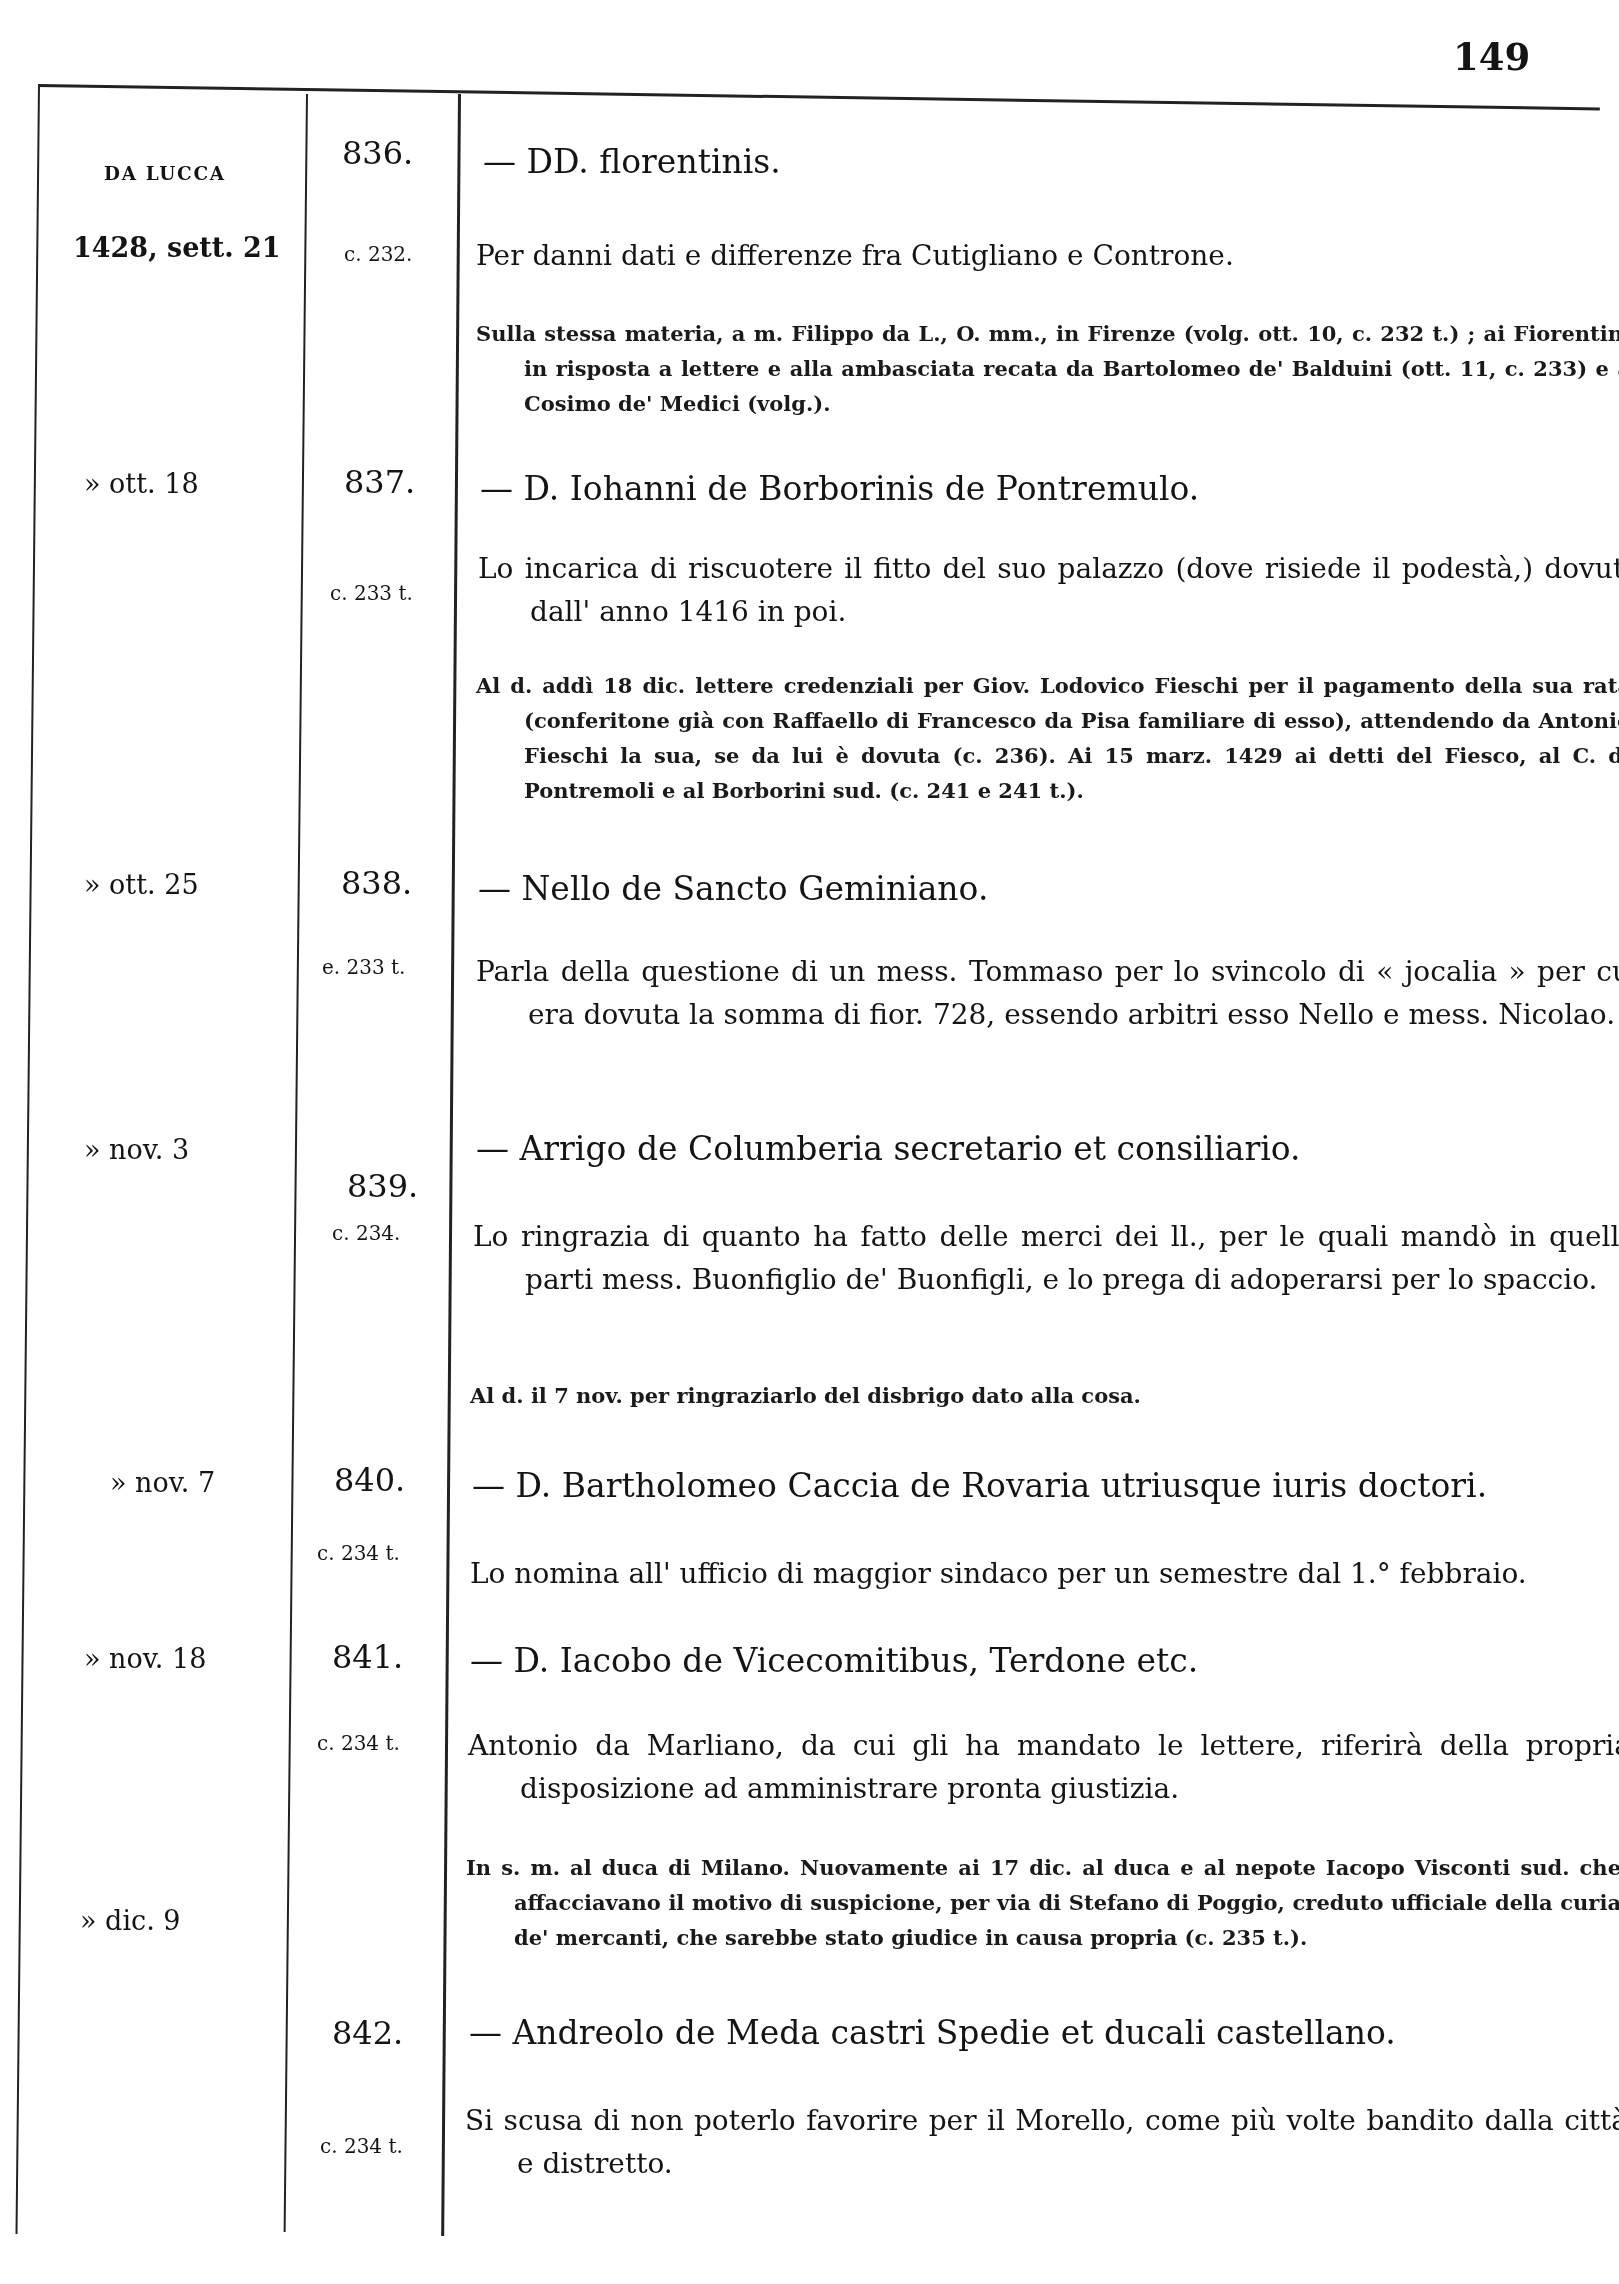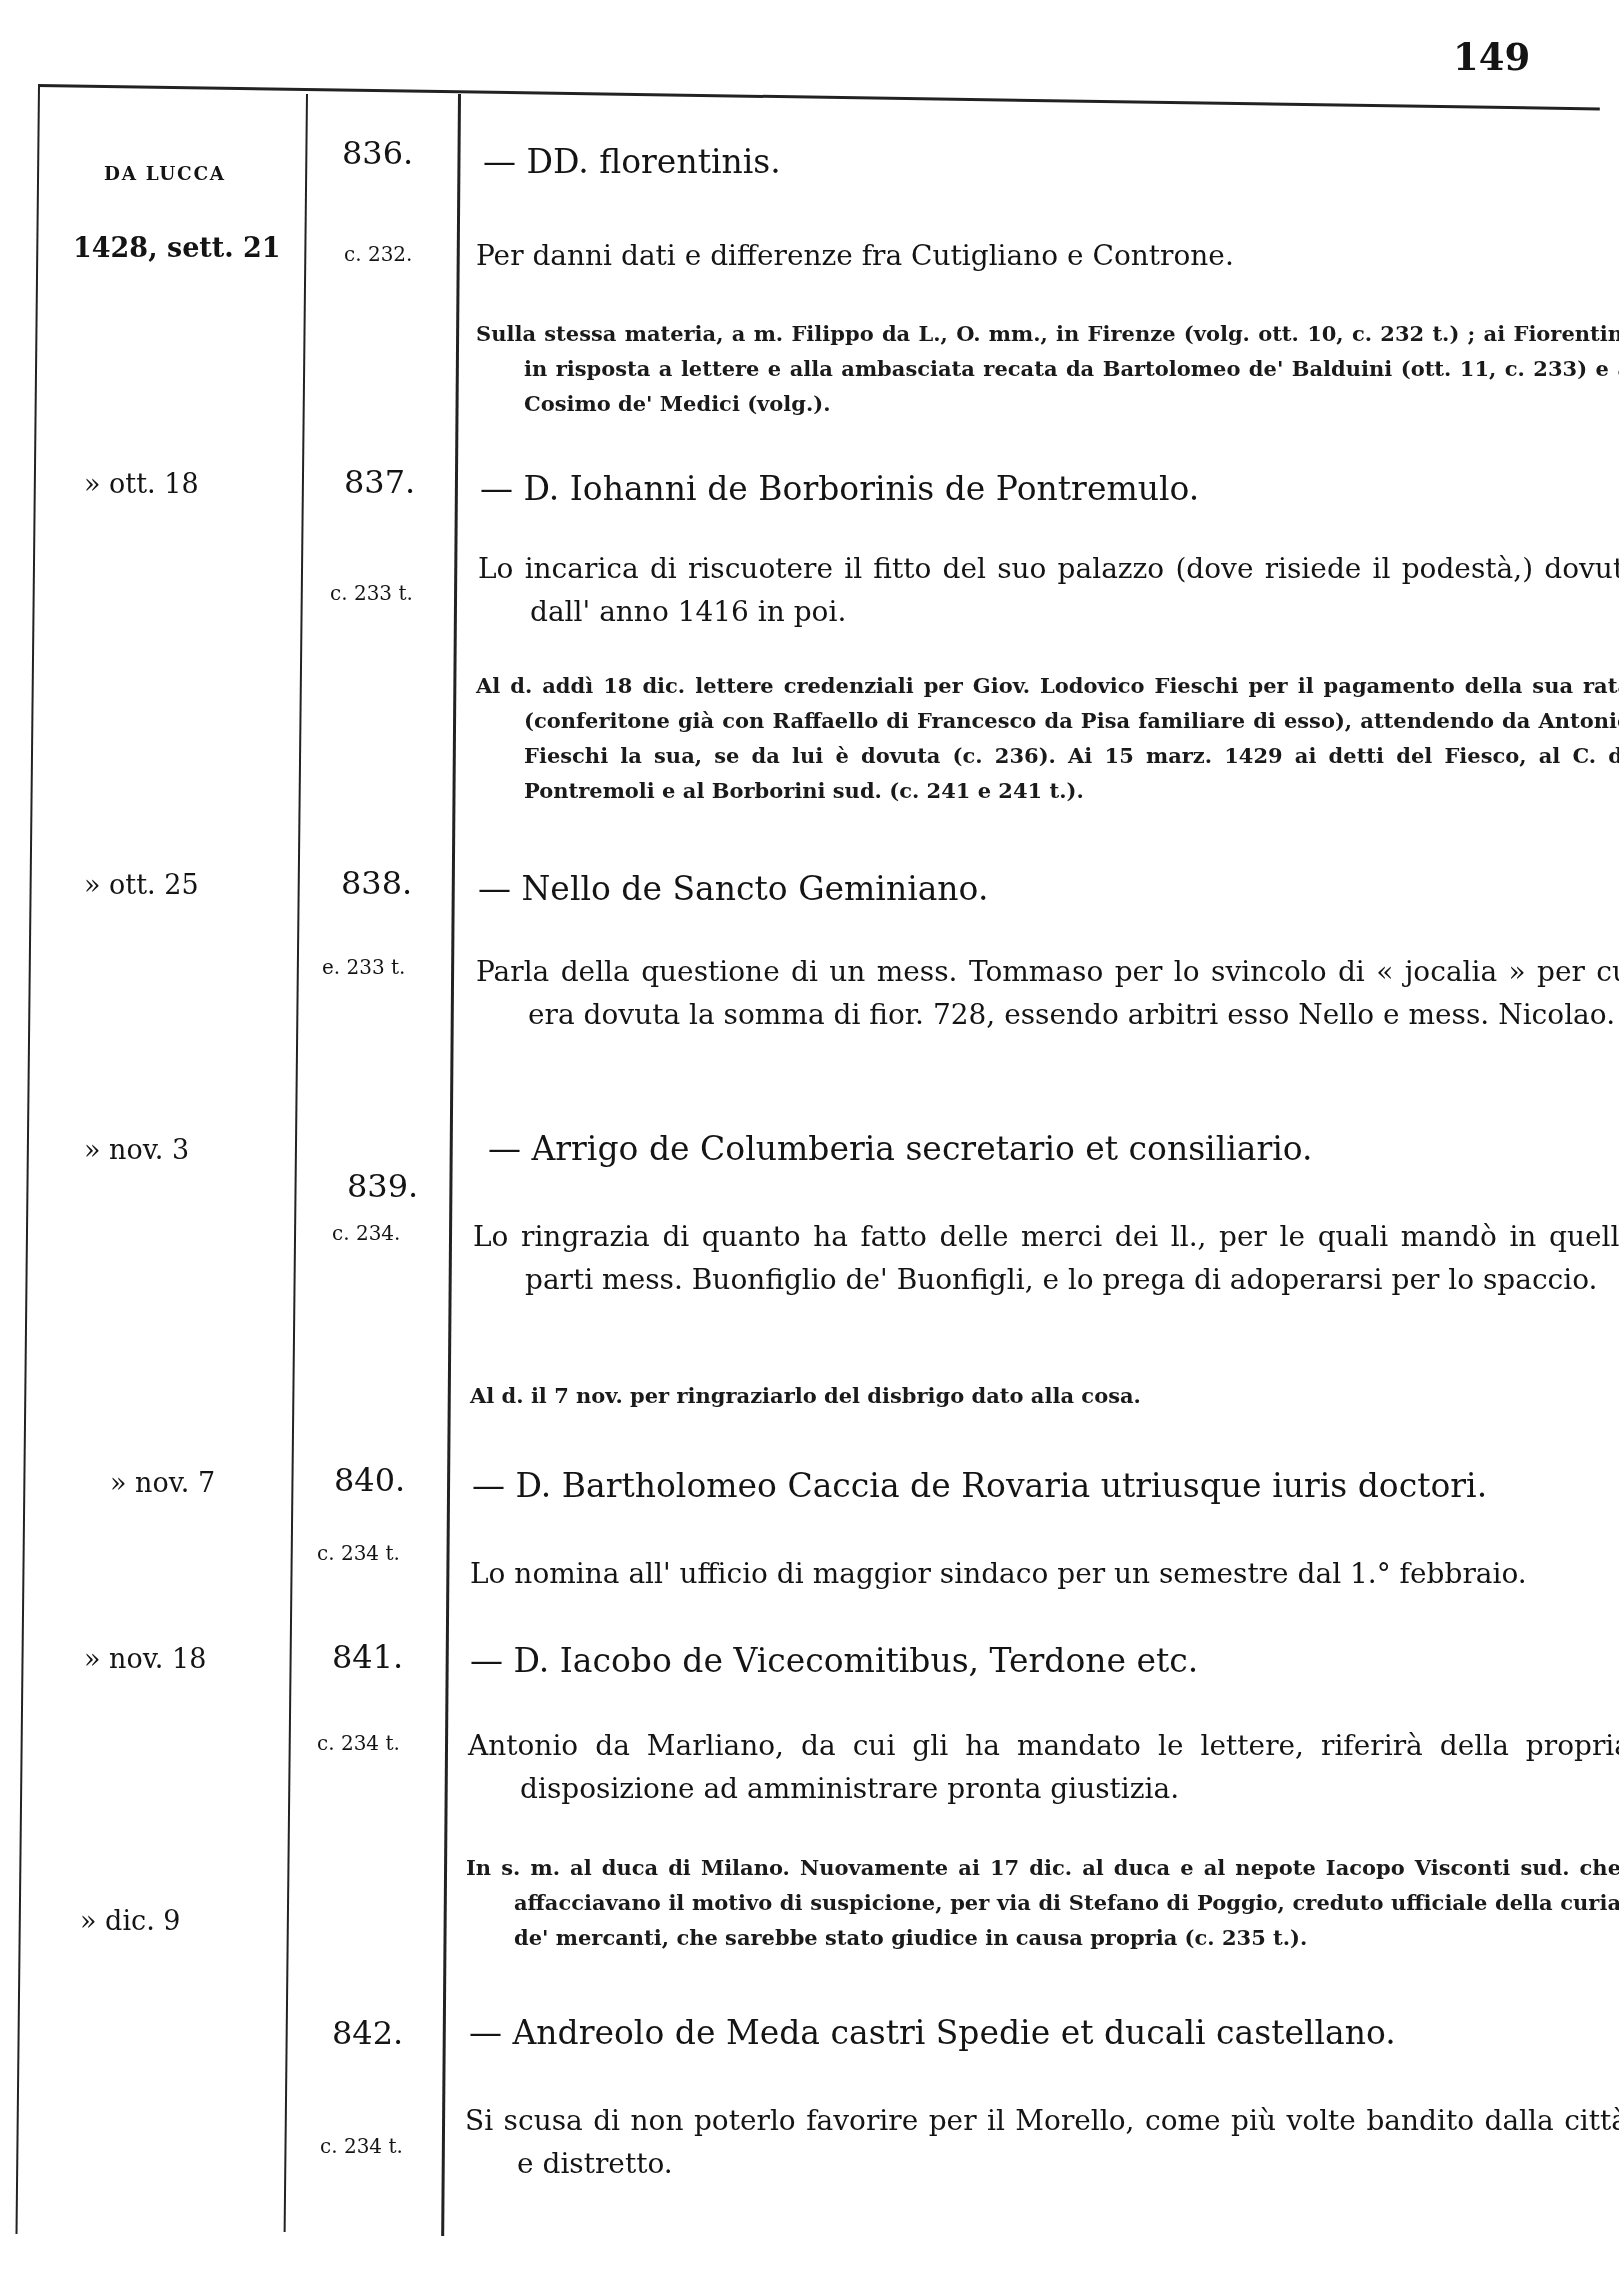--- a/index.html
+++ b/index.html
@@ -58,21 +58,21 @@
   <div class="abs date" style="left:84px;top:869px;">» ott. 25</div>
   <div class="abs num" style="left:341px;top:864px;">838.</div>
   <div class="abs addressee" style="left:478px;top:869px;">— Nello de Sancto Geminiano.</div>
   <div class="abs folio" style="left:322px;top:955px;">e. 233 t.</div>
   <div class="abs summary" style="left:476px;top:950px;">Parla della questione di un mess. Tommaso per lo svincolo di « jocalia » per cui era dovuta la somma di fior. 728, essendo arbitri esso Nello e mess. Nicolao.</div>
 </div>
 
 <div>
   <div class="abs date" style="left:84px;top:1134px;">» nov. 3</div>
   <div class="abs num" style="left:347px;top:1127px;margin-top:40px;">839.</div>
-  <div class="abs addressee" style="left:476px;top:1129px;margin-left:12px;">— Arrigo de Columberia secretario et consiliario.</div>
+  <div class="abs addressee" style="left:476px;top:1129px;">— Arrigo de Columberia secretario et consiliario.</div>
   <div class="abs folio" style="left:332px;top:1221px;">c. 234.</div>
   <div class="abs summary" style="left:473px;top:1215px;">Lo ringrazia di quanto ha fatto delle merci dei ll., per le quali mandò in quelle parti mess. Buonfiglio de' Buonfigli, e lo prega di adoperarsi per lo spaccio.</div>
   <div class="abs note" style="left:470px;top:1378px;">Al d. il 7 nov. per ringraziarlo del disbrigo dato alla cosa.</div>
 </div>
 
 <div>
   <div class="abs date" style="left:84px;top:1467px;margin-left:26px;">» nov. 7</div>
   <div class="abs num" style="left:334px;top:1461px;">840.</div>
   <div class="abs addressee" style="left:472px;top:1466px;">— D. Bartholomeo Caccia de Rovaria utriusque iuris doctori.</div>
   <div class="abs folio" style="left:317px;top:1541px;">c. 234 t.</div>

